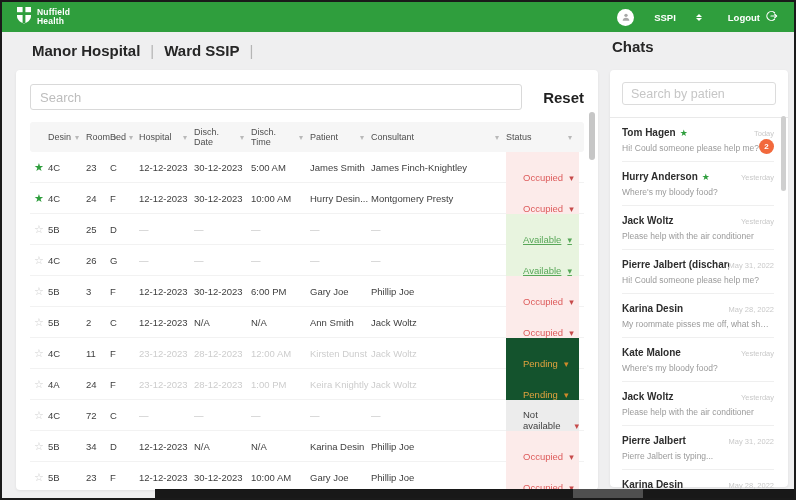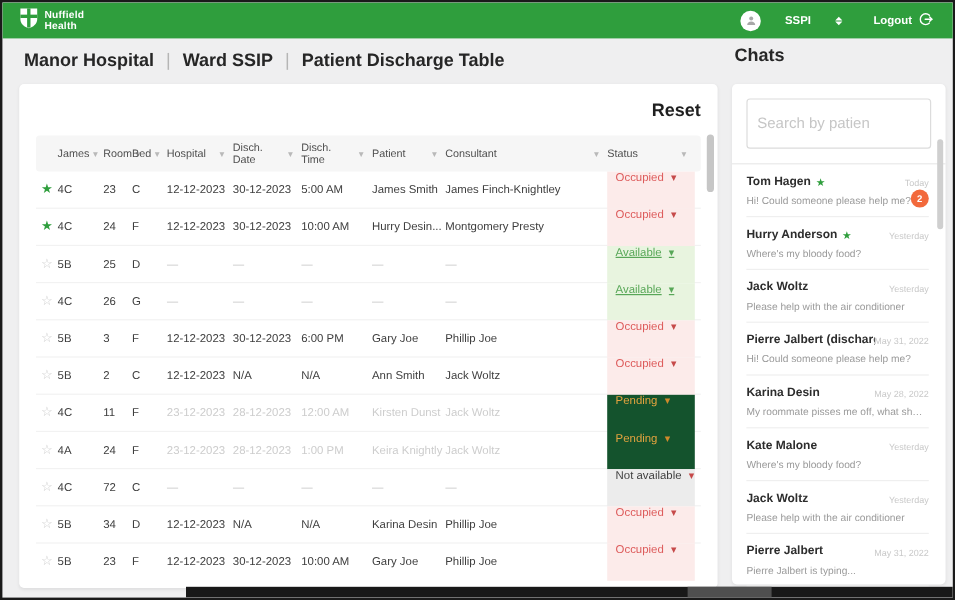--- a/index.html
+++ b/index.html
@@ -14,21 +14,21 @@
   .topbar-right { margin-left:auto; display:flex; align-items:center; gap:26px; }
   .userbox { display:flex; align-items:center; gap:20px; color:#fff; font-size:9.5px; font-weight:bold; }
   .avatar { width:17px; height:17px; border-radius:50%; background:#fff; display:flex; align-items:center; justify-content:center; }
   .updown { display:flex; flex-direction:column; gap:1px; }
   .updown i { display:block; width:0; height:0; border-left:3px solid transparent; border-right:3px solid transparent; }
   .updown .up { border-bottom:3px solid #fff; }
   .updown .dn { border-top:3px solid #fff; }
   .logoutbox { display:flex; align-items:center; gap:6px; color:#fff; font-size:9.5px; font-weight:bold; }
 
   
-  .crumb-row { height:36px; display:flex; align-items:center; padding:0 0 0 18px; }
+  .crumb-row { height:36px; display:flex; align-items:center; padding:0 0 0 30px; }
   .crumbs { display:flex; align-items:center; gap:10px; font-size:15px; font-weight:600; color:#262626; }
   .crumb-sep { color:#b5b5b5; font-weight:400; }
   .chats-title { position:absolute; left:610px; top:36px; font-size:15px; font-weight:600; color:#262626; }
 
   
   .card { position:absolute; background:#fff; border-radius:4px; box-shadow:0 1px 3px rgba(0,0,0,.07); }
   .table-card { left:14px; top:68px; width:582px; height:420px; padding:14px 0 0 14px; }
   .chat-card { left:608px; top:68px; width:178px; height:417px; padding:12px 0 0 0; }
 
   
@@ -44,36 +44,36 @@
   .th-arrow { font-size:8px; color:#b9b9b9; margin-left:3px; }
   .tbody { width:554px; }
   .tr { height:31px; border-bottom:1px solid #f2f2f2; font-size:9.5px; color:#3e3e3e; }
   .tr:last-child { border-bottom:none; }
   .td { white-space:nowrap; overflow:hidden; }
   .td.dash { color:#c6c6c6; }
   .td.muted { color:#cdcdcd; }
   .star-cell { text-align:center; font-size:11px; line-height:1; }
   .star-on { color:#2f9e3d; }
   .star-off { color:#cfcfcf; }
-  .status-cell { height:31px; display:flex; align-items:flex-start; gap:6px; padding-left:7px; font-size:9.5px; }
+  .status-cell { height:31px; display:flex; align-items:flex-end; gap:6px; padding-left:17px; font-size:9.5px; }
   .status-cell .sarrow { font-size:9px; }
   .status-occupied { background:#fcebea; color:#dd5b5b; }
   .status-occupied .sarrow { color:#c64a4a; }
   .status-available { background:#e8f4df; color:#58a758;text-decoration:underline; }
   .status-available .sarrow { color:#58a758; }
   .status-pending { background:#14532d; color:#e2a33f; }
   .status-pending .sarrow { color:#cf8a2b; }
   .status-na { background:#ececec; color:#3f3f3f; }
   .status-na .sarrow { color:#c64a4a; }
 
   .table-scrollbar { position:absolute; right:3px; top:42px; width:6px; height:48px; background:#c6c6c6; border-radius:3px; }
 
   
   .chat-search-wrap { padding:0 12px; }
-  .chat-search { width:100%; height:42px; border:1.5px solid #dcdcdc; border-radius:3px; padding:0 8px; font-size:12.5px; color:#555; outline:none; font-family:"Liberation Sans",sans-serif; }
+  .chat-search { width:100%; height:23px; border:1.5px solid #dcdcdc; border-radius:3px; padding:0 8px; font-size:12.5px; color:#555; outline:none; font-family:"Liberation Sans",sans-serif; }
   .chat-search::placeholder { color:#c6c6c6; }
   .chat-divider { margin-top:12px; border-top:1px solid #e9e9e9; }
   .chat-list { padding:0 14px 0 12px; }
   .chat-item { padding:9px 0 8px 0; border-bottom:1px solid #efefef; position:relative; }
   .chat-item:last-child { border-bottom:none; }
   .chat-row1 { display:flex; align-items:flex-end; }
   .chat-name { font-size:10px; font-weight:bold; color:#2d2d2d; white-space:nowrap; overflow:hidden; }
   .chat-star { color:#2f9e3d; font-size:9px; margin-left:4px; }
   .chat-time { margin-left:auto; font-size:7.5px; color:#c9c9c9; white-space:nowrap; }
   .chat-preview { margin-top:5px; font-size:8.5px; color:#9a9a9a; white-space:nowrap; overflow:hidden; text-overflow:ellipsis; padding-right:4px; }
@@ -129,34 +129,34 @@
       </div>
     </div>
   </div>
 
   <div class="crumb-row">
     <div class="crumbs">
       <span>Manor Hospital</span>
       <span class="crumb-sep">|</span>
       <span>Ward SSIP</span>
       <span class="crumb-sep">|</span>
-      <span>Patient Discharge Table</span>
     </div>
   </div>
   <div class="chats-title">Chats</div>
 
   <div class="card table-card">
     <div class="search-row">
+      <input class="search-input" type="text" placeholder="Search" style="">
       <button class="reset-btn">Reset</button>
     </div>
 
     <div class="thead grid-cols" id="thead">
         <div></div>
         <div class="th">
-          <span>James</span>
+          <span>Desin</span>
           <span class="th-arrow">▾</span>
         </div>
         <div class="th">
           <span>Room</span>
           <span class="th-arrow">▾</span>
         </div>
         <div class="th">
           <span>Bed</span>
           <span class="th-arrow">▾</span>
         </div>

